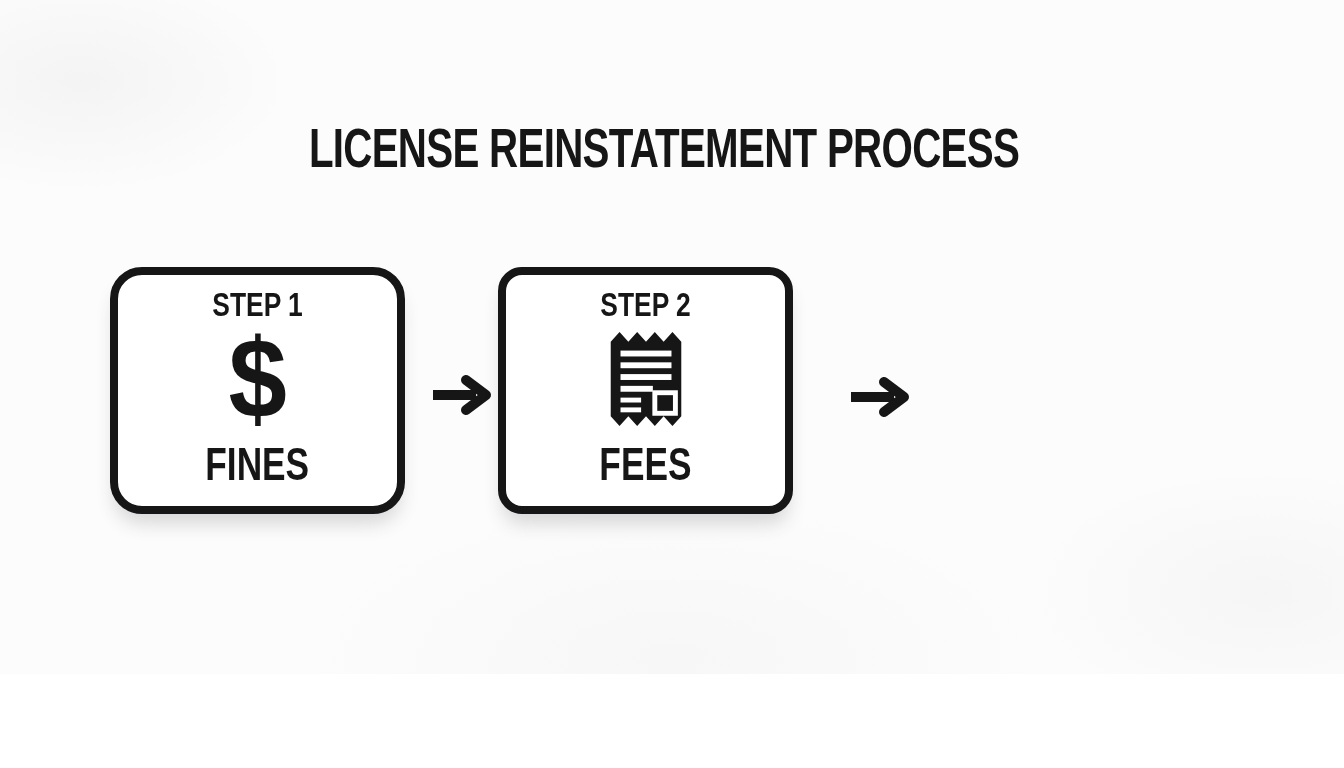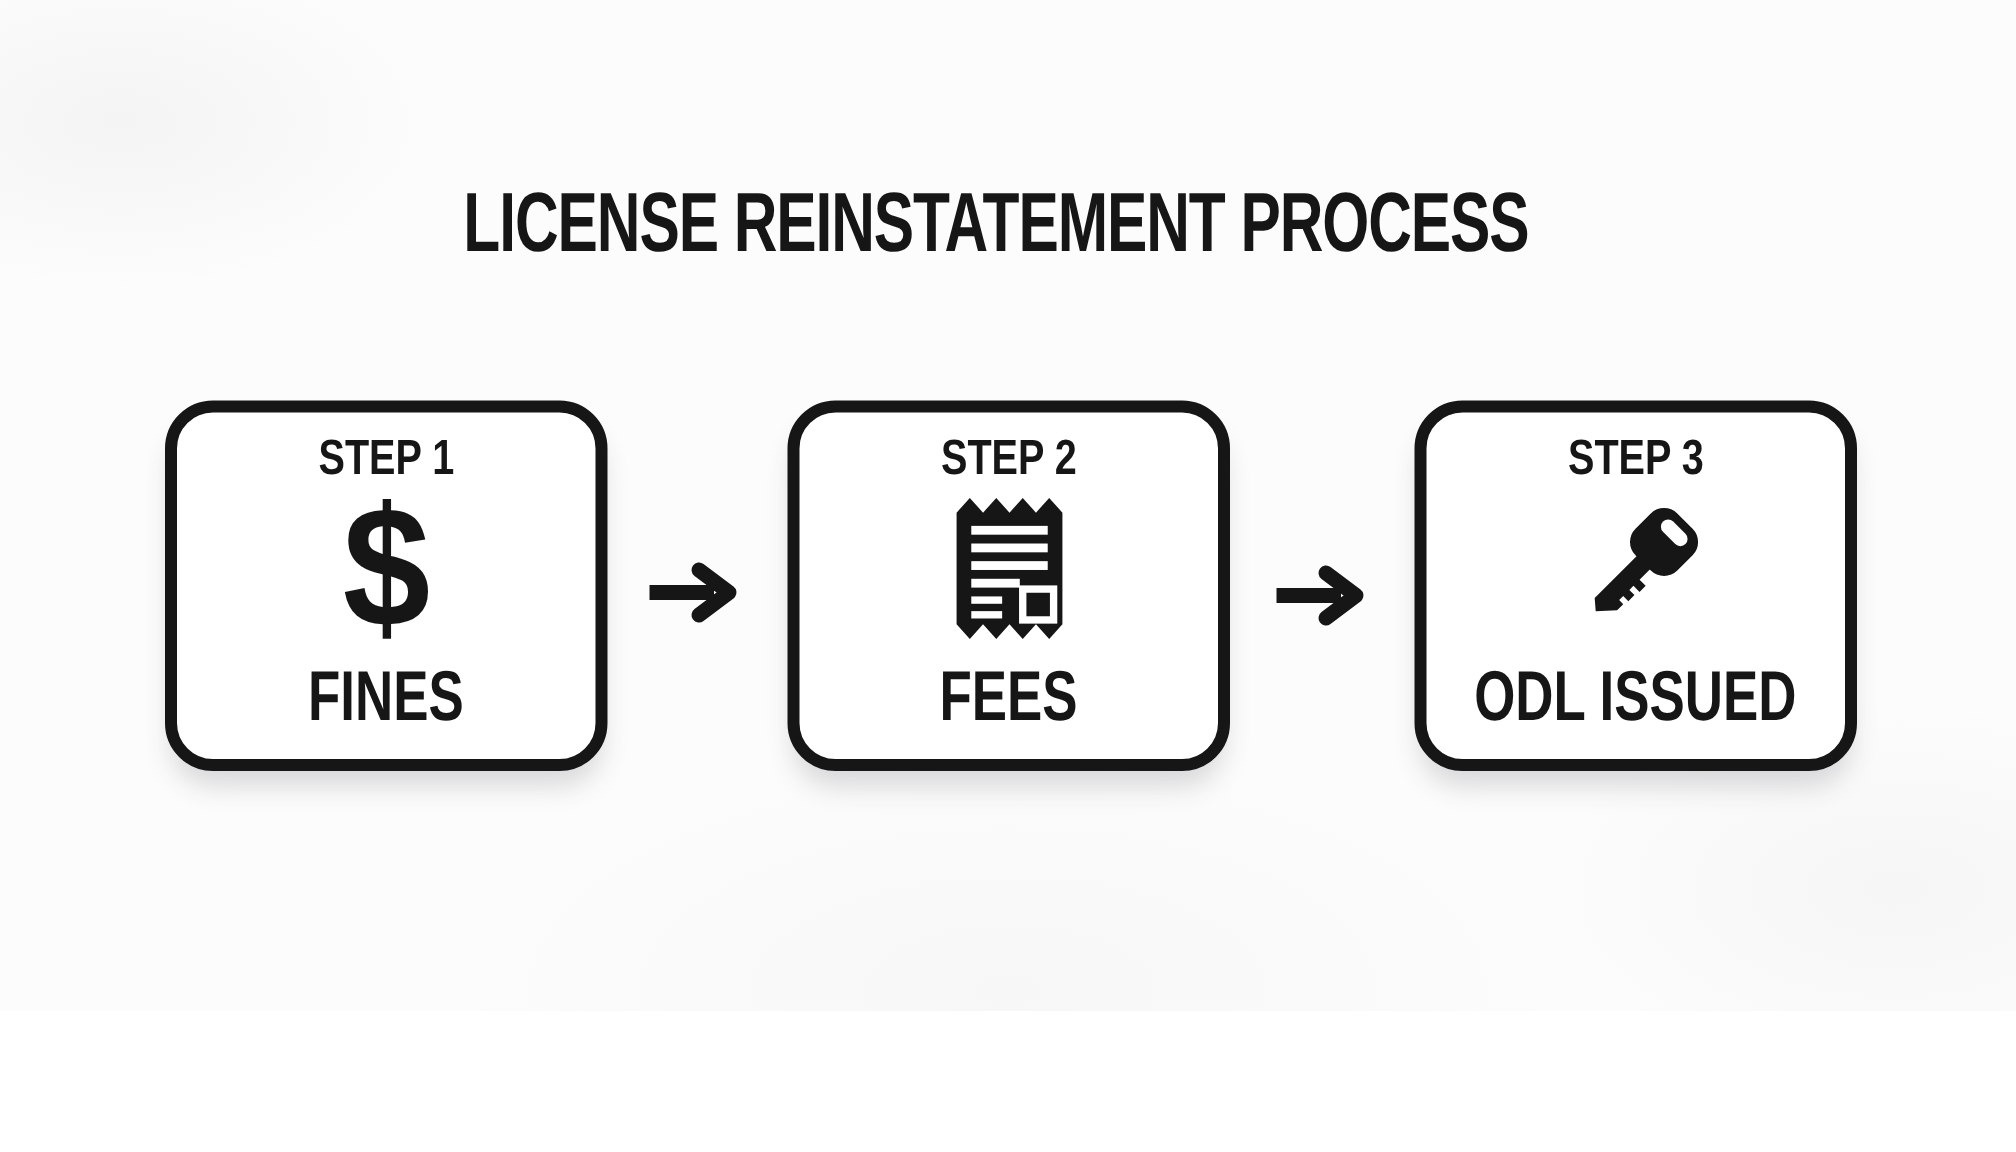--- a/index.html
+++ b/index.html
@@ -30,21 +30,21 @@
   }
   .box{
     position:absolute;top:267px;width:295px;height:247px;
     background:#ffffff;border:8px solid var(--ink);border-radius:32px;
     box-sizing:border-box;
     box-shadow:0 14px 18px -4px rgba(55,55,65,0.18);
     display:flex;flex-direction:column;align-items:center;justify-content:space-between;
     padding:13px 6px 18px 6px;
   }
   .box.b1{left:110px;}
-  .box.b2{left:525px;}
+  .box.b2{left:498px;border-radius:24px;}
   .box.b3{left:943px;}
   .step-label{
     font-weight:bold;font-size:33px;line-height:1.05;
     transform:scaleX(0.8);white-space:nowrap;
   }
   .icon-area{
     flex:1;display:flex;align-items:center;justify-content:center;width:100%;
   }
   .dollar-glyph{
     font-weight:bold;font-size:114px;line-height:0.92;
@@ -102,33 +102,14 @@
     <div class="box-label">FEES</div>
   </div>
 
   <div class="arrow a2">
     <svg width="70" height="46" viewBox="0 0 70 46">
       <path class="ink-stroke" d="M5,23 H48" fill="none" stroke-width="10" stroke-linecap="butt"></path>
       <path class="ink-stroke" d="M38,8 L58,23 L38,38" fill="none" stroke-width="10" stroke-linecap="round" stroke-linejoin="round"></path>
     </svg>
   </div>
 
-  <div class="box b3">
-    <div class="step-label">STEP 3</div>
-    <div class="icon-area">
-      <span>
-        <svg width="102" height="100" viewBox="0 0 104 104">
-          <g transform="rotate(45 52 52)">
-            <rect class="ink-fill" x="32" y="5" width="41" height="41" rx="13"></rect>
-            <rect x="42" y="11" width="22" height="10" rx="5" fill="#ffffff"></rect>
-            <path class="ink-fill" d="M46,44 L59,44
-                     L59,56 L65,56 L65,62 L59,62
-                     L59,66 L64,66 L64,72 L59,72
-                     L59,76 L63,76 L63,82
-                     L53,93 L46,87 Z"></path>
-          </g>
-        </svg>
-      </span>
-    </div>
-    <div class="box-label">ODL ISSUED</div>
-  </div>
 
 </div>
 
 </body></html>

